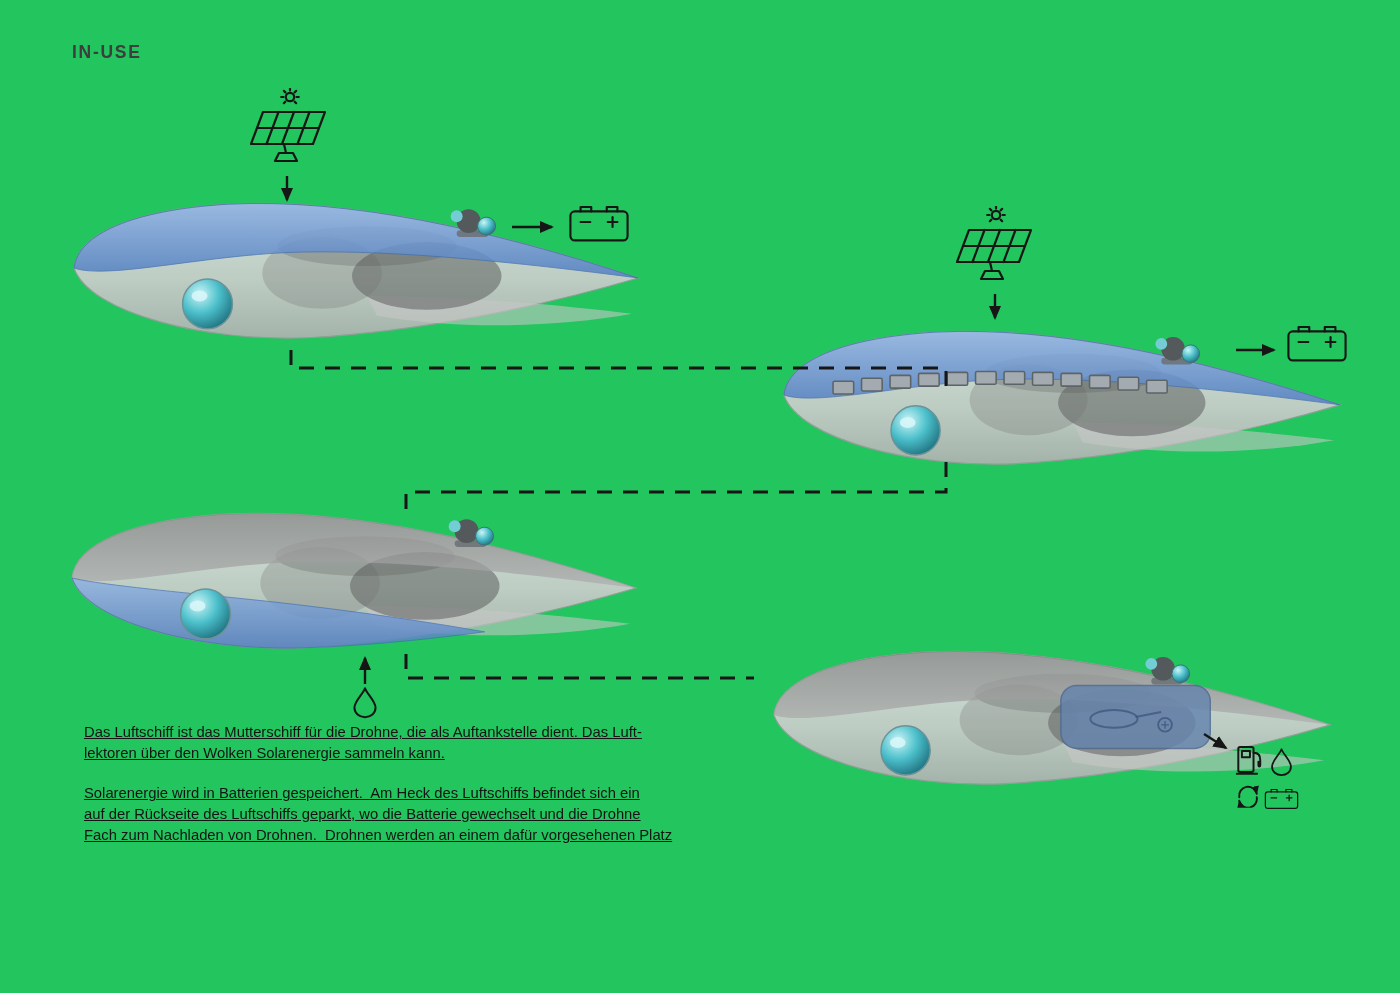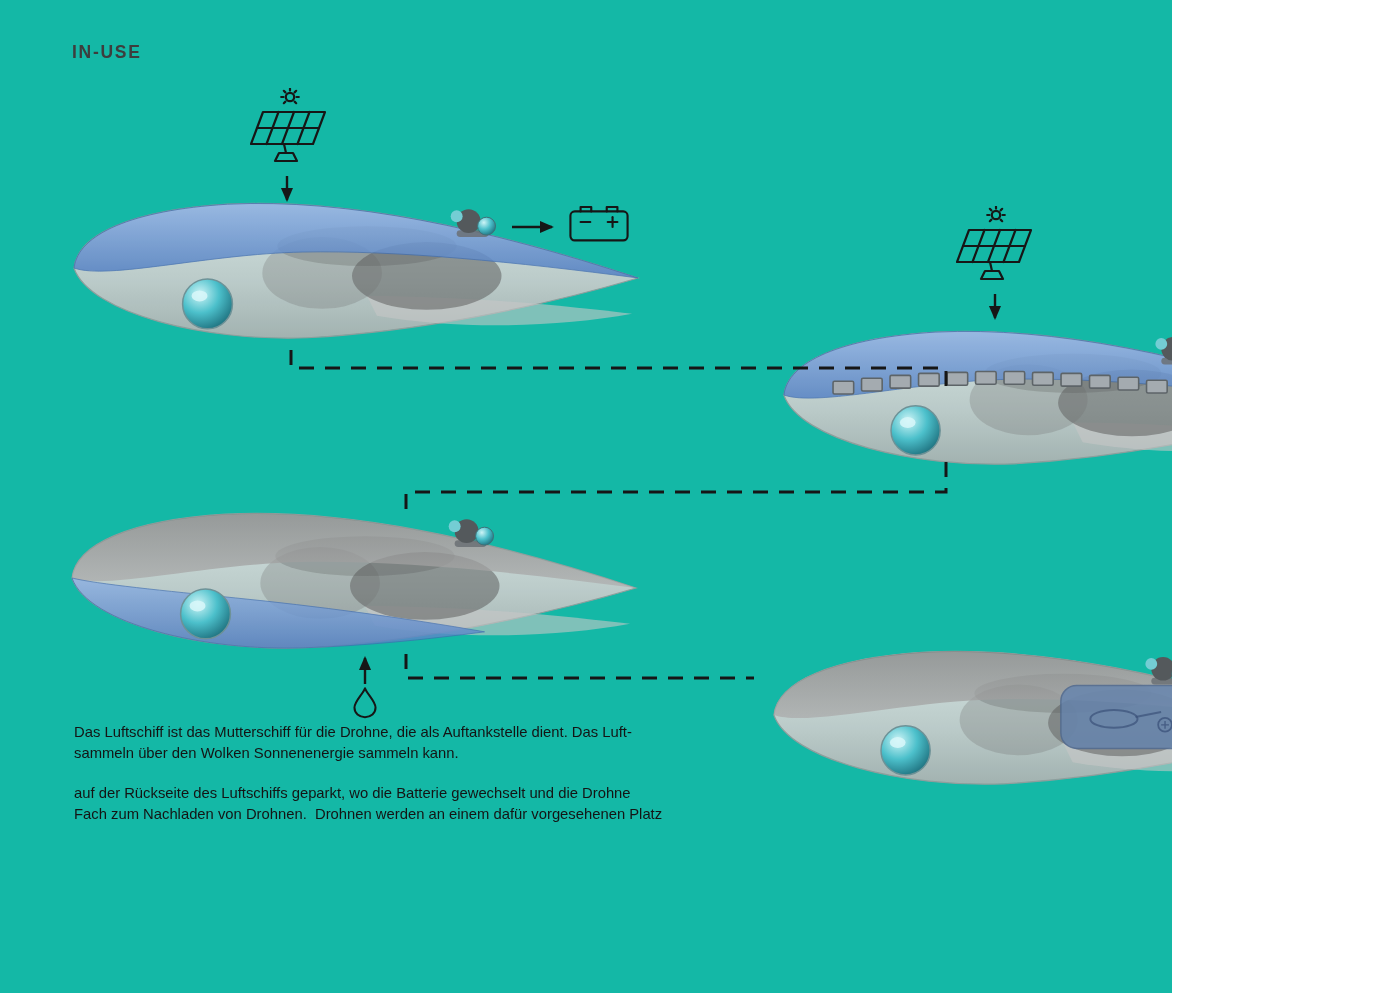--- a/index.html
+++ b/index.html
@@ -1,25 +1,25 @@
 <!DOCTYPE html>
 <html><head>
 <meta charset="utf-8">
 <style>
   html,body{margin:0;padding:0;background:#ffffff;}
-  .canvas{position:relative;width:1172px;height:993px;background:#14b8a6;overflow:hidden;
+  .canvas{position:relative;width:1400px;height:993px;background:#22c55e;overflow:hidden;
           font-family:"Liberation Sans",sans-serif;}
   .title{position:absolute;left:72px;top:42px;font-size:17.5px;font-weight:bold;
          letter-spacing:1.7px;color:#3d3d3d;}
   .ship{position:absolute;}
   .overlay{position:absolute;left:0;top:0;pointer-events:none;}
   .icon{position:absolute;fill:none;stroke:#161616;stroke-width:2.2;
         stroke-linecap:round;stroke-linejoin:round;}
   .copy{position:absolute;left:70px;top:722px;color:#141414;font-size:14.8px;line-height:20.7px;}
-  .para{margin:0 0 20px 4px;}
+  .para{margin:0 0 20px 14px;text-decoration:underline;}
   .tline{white-space:pre;display:block;}
   .defs{position:absolute;width:0;height:0;}
 </style>
 </head>
 <body>
 
 <div class="canvas">
 
   <svg class="defs" aria-hidden="true">
     <defs>
@@ -212,21 +212,22 @@
   <svg class="icon" style="left:1234px;top:783px;width:28px;height:25px" viewBox="0 0 32 28">
       <use href="#icoRecycle"></use>
     </svg>
   <svg class="icon" style="left:1264px;top:787px;width:35px;height:23px" viewBox="0 0 64 42">
       <use href="#icoBattery"></use>
     </svg>
 
   <div class="copy">
     <p class="para">
       <span class="tline">Das Luftschiff ist das Mutterschiff für die Drohne, die als Auftankstelle dient. Das Luft-</span>
-      <span class="tline">sammeln über den Wolken Sonnenenergie sammeln kann.</span>
+      <span class="tline">lektoren über den Wolken Solarenergie sammeln kann.</span>
     </p>
     <p class="para">
+      <span class="tline">Solarenergie wird in Batterien gespeichert.  Am Heck des Luftschiffs befindet sich ein</span>
       <span class="tline">auf der Rückseite des Luftschiffs geparkt, wo die Batterie gewechselt und die Drohne</span>
       <span class="tline">Fach zum Nachladen von Drohnen.  Drohnen werden an einem dafür vorgesehenen Platz</span>
     </p>
   </div>
 
 </div>
 
 </body></html>

